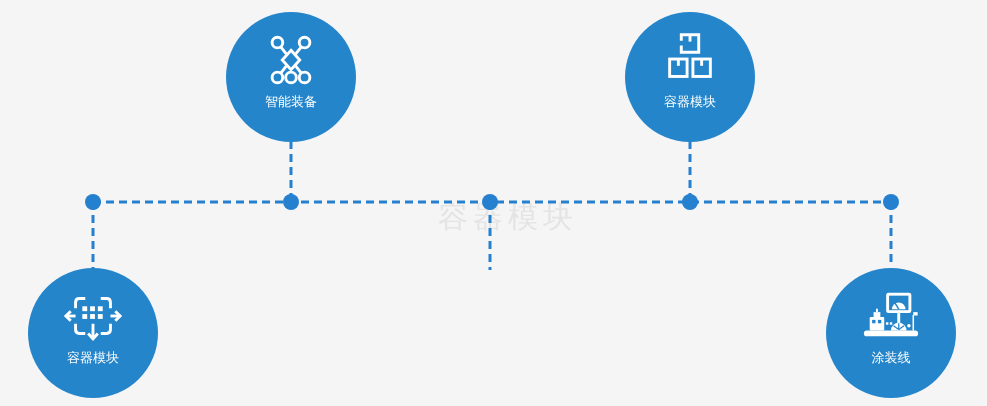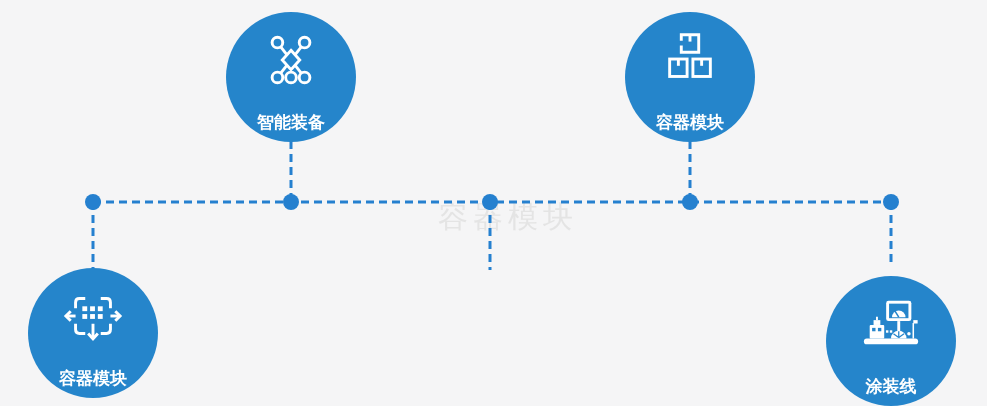--- a/index.html
+++ b/index.html
@@ -51,31 +51,31 @@
     display:flex;
     flex-direction:column;
     align-items:center;
   }
   .node .icon{
     margin-top:17px;
     width:62px;height:62px;
     display:block;
   }
   .node .label{
-    margin-top:20px;
-    font-size:17px;
-    font-weight:bold;
+    margin-top:2px;
+    font-size:13px;
+    font-weight:normal;
     color:var(--label-white);
     white-space:nowrap;
   }
   .pos-0{left:226px;top:12px;}
   .pos-1{left:625px;top:12px;}
   .pos-2{left:28px;top:268px;}
   .pos-3{left:425px;top:268px;}
-  .pos-4{left:826px;top:276px;}
+  .pos-4{left:826px;top:268px;}
   .icon svg{width:100%;height:100%;}
   .istroke{stroke:#ffffff;fill:none;stroke-width:3;}
   .ifillb{fill:var(--node-blue);stroke:#ffffff;stroke-width:3;}
   .ifillw{fill:#ffffff;stroke:none;}
 </style>
 </head>
 <body>
 
 <div class="canvas">
 

